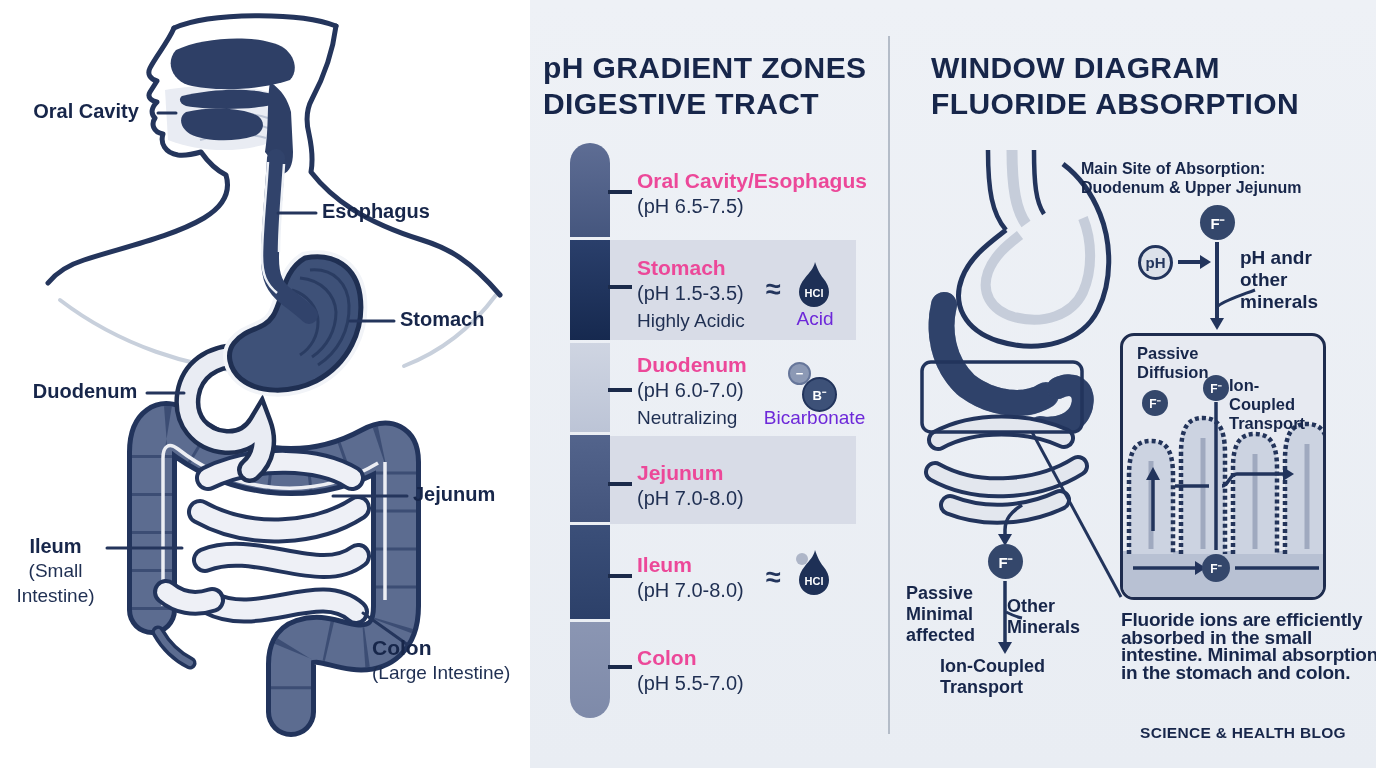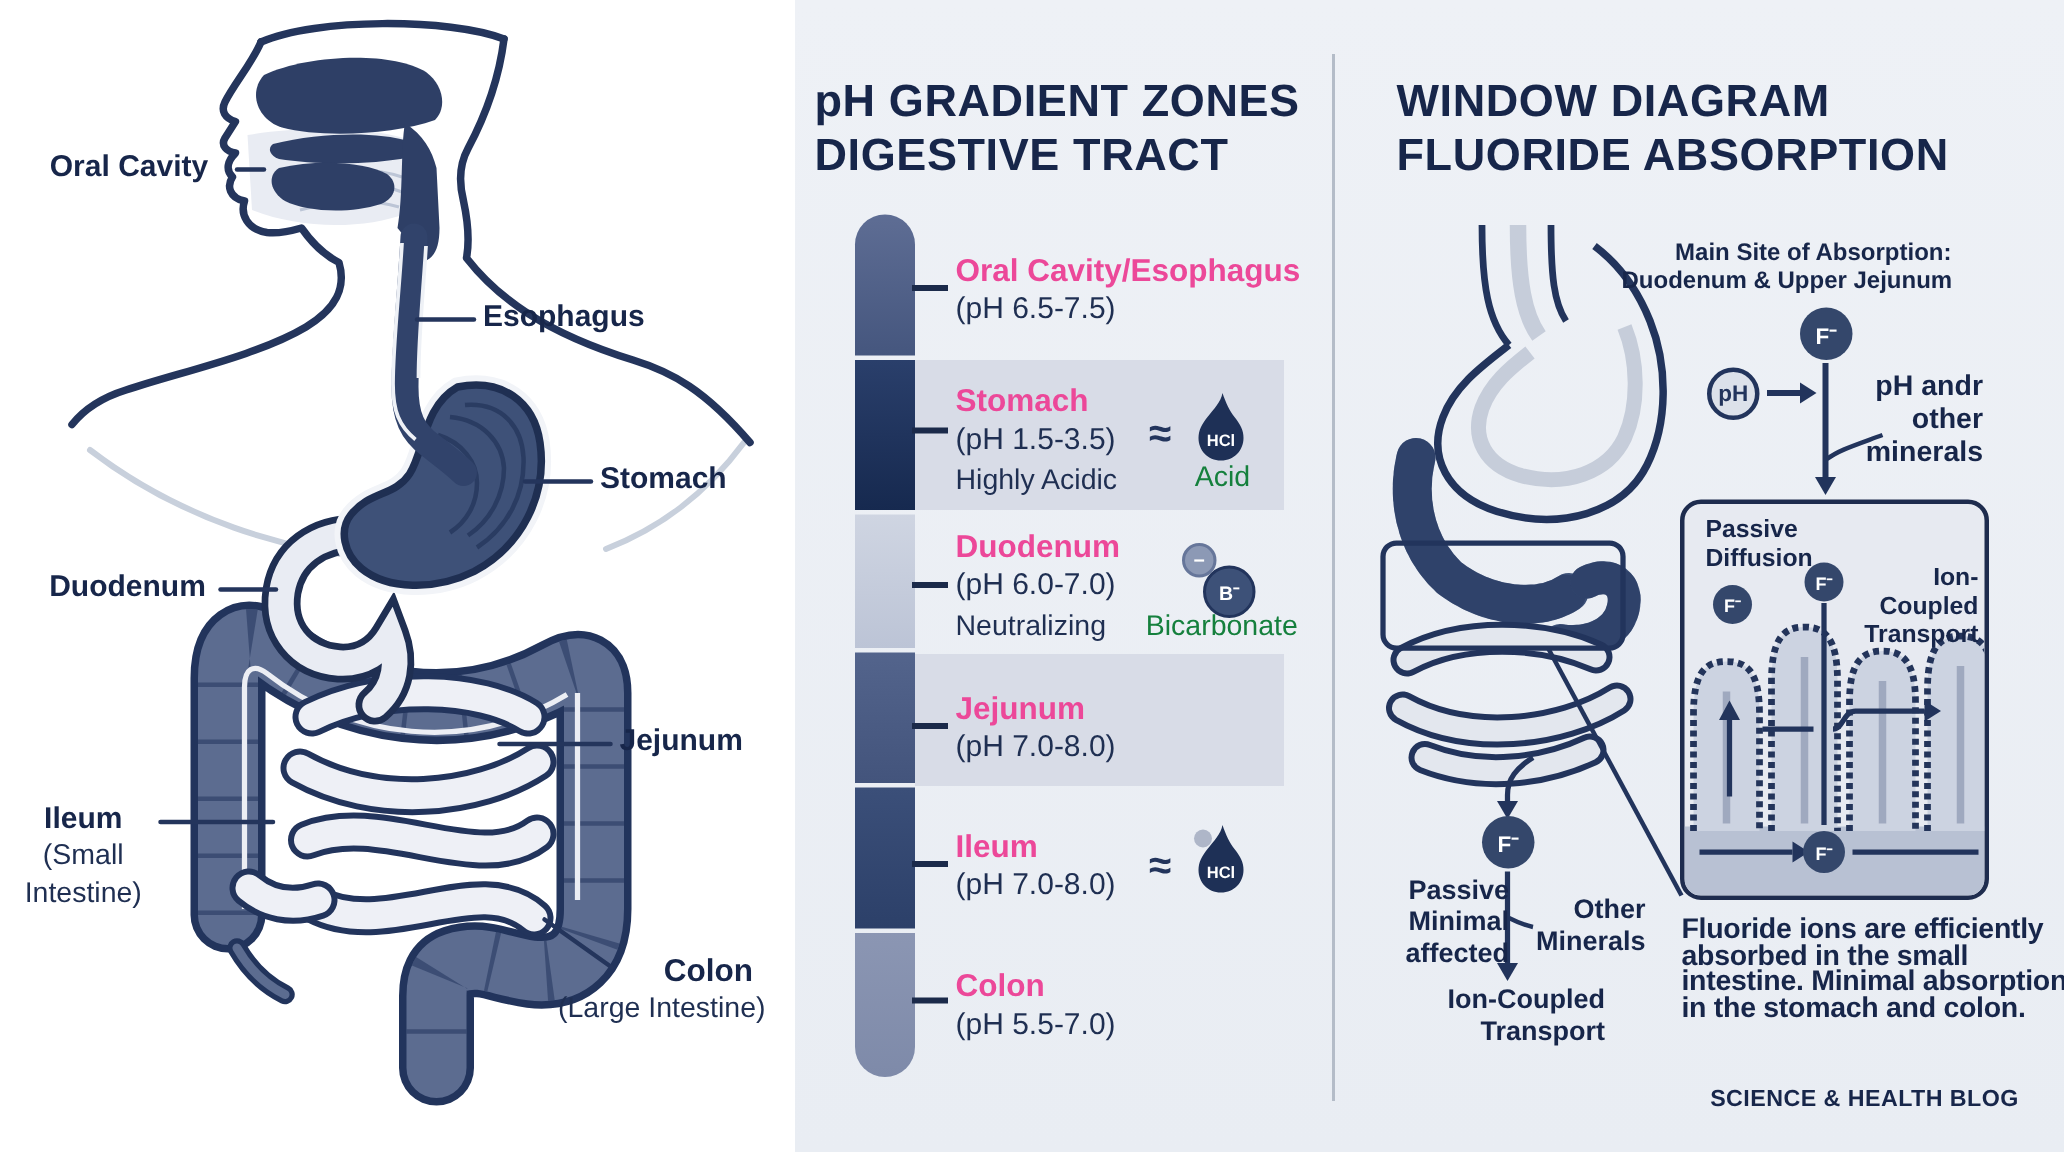--- a/index.html
+++ b/index.html
@@ -17,34 +17,34 @@
     letter-spacing:.4px;color:#17264a;white-space:nowrap;}
   
   .seg{position:absolute;left:570px;width:40px;}
   .rowhl{position:absolute;left:610px;width:246px;background:#d8dce7;}
   .tick{position:absolute;left:608px;width:24px;height:4px;background:#1b2a4a;}
   .zone-text{position:absolute;white-space:nowrap;}
   .zname{font-size:21px;font-weight:700;line-height:26px;color:#ec4899;}
   .zph{font-size:20px;font-weight:400;line-height:25px;color:#1f2f52;}
   .znote{font-size:19px;font-weight:400;line-height:25px;color:#1f2f52;margin-top:2px;}
   .approx{position:absolute;font-size:27px;font-weight:700;color:#22345c;}
-  .icon-label{position:absolute;font-size:19px;font-weight:400;color:#15803d;text-align:center;}
+  .icon-label{position:absolute;font-size:19px;font-weight:400;color:#6d28d9;text-align:center;}
   
   .ion{position:absolute;border-radius:50%;background:#34476b;color:#ffffff;
     display:flex;align-items:center;justify-content:center;font-weight:700;}
   .ph-circle{position:absolute;border-radius:50%;background:#dce1ea;border:3px solid #22345c;
     color:#22345c;display:flex;align-items:center;justify-content:center;font-weight:700;}
   .mini-circle{position:absolute;border-radius:50%;display:flex;align-items:center;
     justify-content:center;color:#fff;font-weight:700;}
   
   .anat-label{position:absolute;font-size:20px;font-weight:700;color:#17264a;white-space:nowrap;}
   .anat-sub{font-size:19px;font-weight:400;line-height:25px;color:#1f2f52;}
   
   .rp-bold{position:absolute;font-weight:700;color:#17264a;white-space:nowrap;}
-  .center{text-align:right;}
+  .center{text-align:left;}
   .right{text-align:center;}
   
   #inset-box{position:absolute;left:1120px;top:333px;width:200px;height:261px;
     border:3.5px solid #1e2c4e;border-radius:14px;background:#e7eaf1;overflow:hidden;}
   #inset-box .lbl{position:absolute;font-size:16.5px;line-height:19px;font-weight:700;color:#17264a;}
   svg{display:block;}
 </style>
 </head>
 <body>
 

